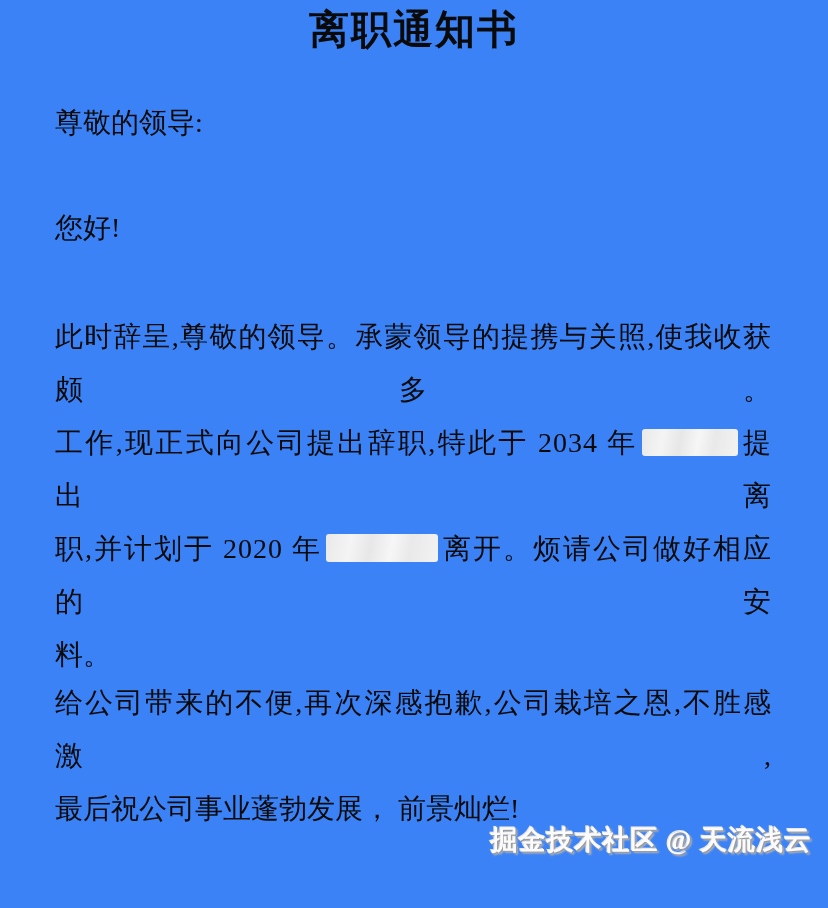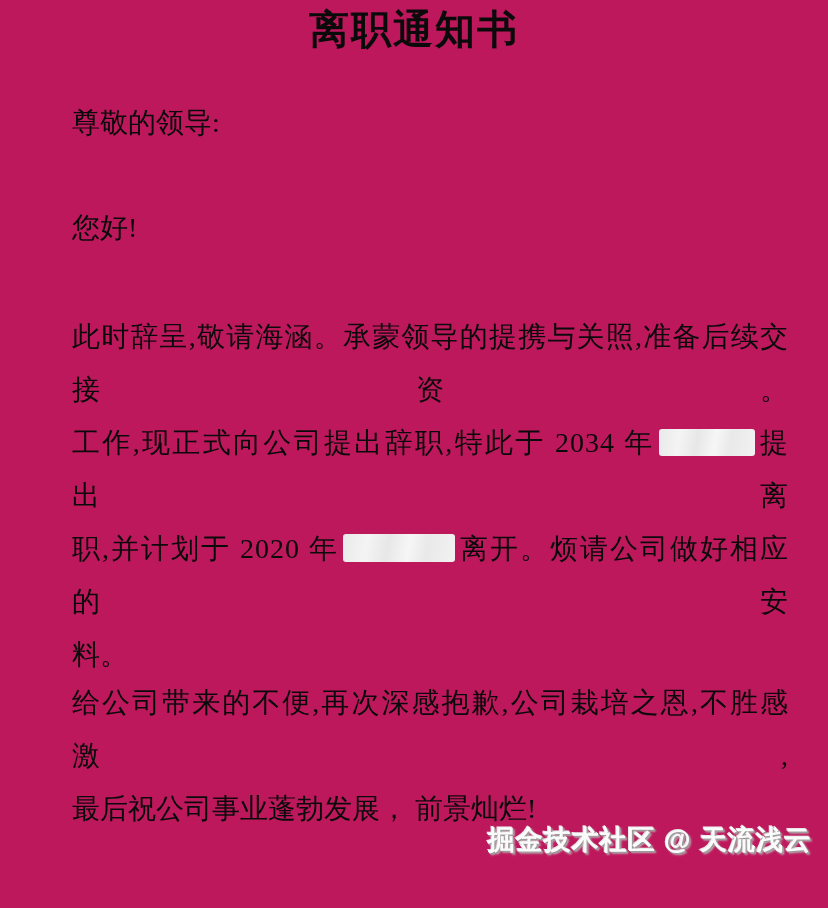--- a/index.html
+++ b/index.html
@@ -1,42 +1,42 @@
 <!DOCTYPE html>
 <html><head>
 <meta charset="utf-8">
 <style>
   * { margin: 0; padding: 0; box-sizing: border-box; }
   html, body { background: #ffffff; }
   .page {
     position: relative;
     width: 828px;
     height: 908px;
-    background: #be185d;
+    background: #3b82f6;
     overflow: hidden;
     font-family: "Liberation Serif", "DejaVu Serif", serif;
     color: #0a0a0a;
   }
   .doc-title {
     position: absolute;
     top: 2px;
     left: 0;
     width: 100%;
     text-align: center;
     font-size: 40px;
     line-height: 56px;
     font-weight: bold;
     letter-spacing: 2px;
   }
   .line {
     font-size: 28px;
     line-height: 53px;
     white-space: nowrap;
   }
-  .block { position: absolute; left: 72px; width: 717px; }
+  .block { position: absolute; left: 55px; width: 717px; }
   .greeting-block   { top: 96px; }
   .salutation-block { top: 201px; }
   .para1-block      { top: 310px; }
   .para2-block      { top: 676px; }
   .signature-block  { top: 824px; }
   .just {
     white-space: normal;
     text-align: justify;
     text-align-last: justify;
     letter-spacing: 1px;
@@ -67,21 +67,21 @@
     left: 28px;
     width: 46px;
     height: 18px;
     background: #f5f5f5;
     border-radius: 2px;
   }
   .watermark {
     position: absolute;
     top: 822px;
     right: 16px;
-    font-family: Liberation Sans, sans-serif;
+    font-family: Liberation Serif, serif;
     font-size: 27px;
     font-weight: bold;
     letter-spacing: 1px;
     color: #fbfbfb;
     text-shadow:
       1px 1px 0 #9a9a9a,
       2px 2px 2px #b5b5b5,
       -1px -1px 0 #e8e8e8;
     white-space: nowrap;
   }
@@ -95,21 +95,21 @@
 
   <div class="block greeting-block">
     <div class="line">尊敬的领导:</div>
   </div>
 
   <div class="block salutation-block">
     <div class="line">您好!</div>
   </div>
 
   <div class="block para1-block">
-    <div class="line just">此时辞呈,敬请海涵。承蒙领导的提携与关照,准备后续交接资。</div>
+    <div class="line just">此时辞呈,尊敬的领导。承蒙领导的提携与关照,使我收获颇多。</div>
     <div class="line just"><span>工作,现正式向公司提出辞职,特此于 2034 年</span><span class="blur-patch blur-date-1"></span><span>提出离</span></div>
     <div class="line just"><span>职,并计划于 2020 年</span><span class="blur-patch blur-date-2"></span><span>离开。烦请公司做好相应的安</span></div>
     <div class="line last-line">料。</div>
   </div>
 
   <div class="block para2-block">
     <div class="line just">给公司带来的不便,再次深感抱歉,公司栽培之恩,不胜感激,</div>
     <div class="line last-line">最后祝公司事业蓬勃发展， 前景灿烂!</div>
   </div>
 

